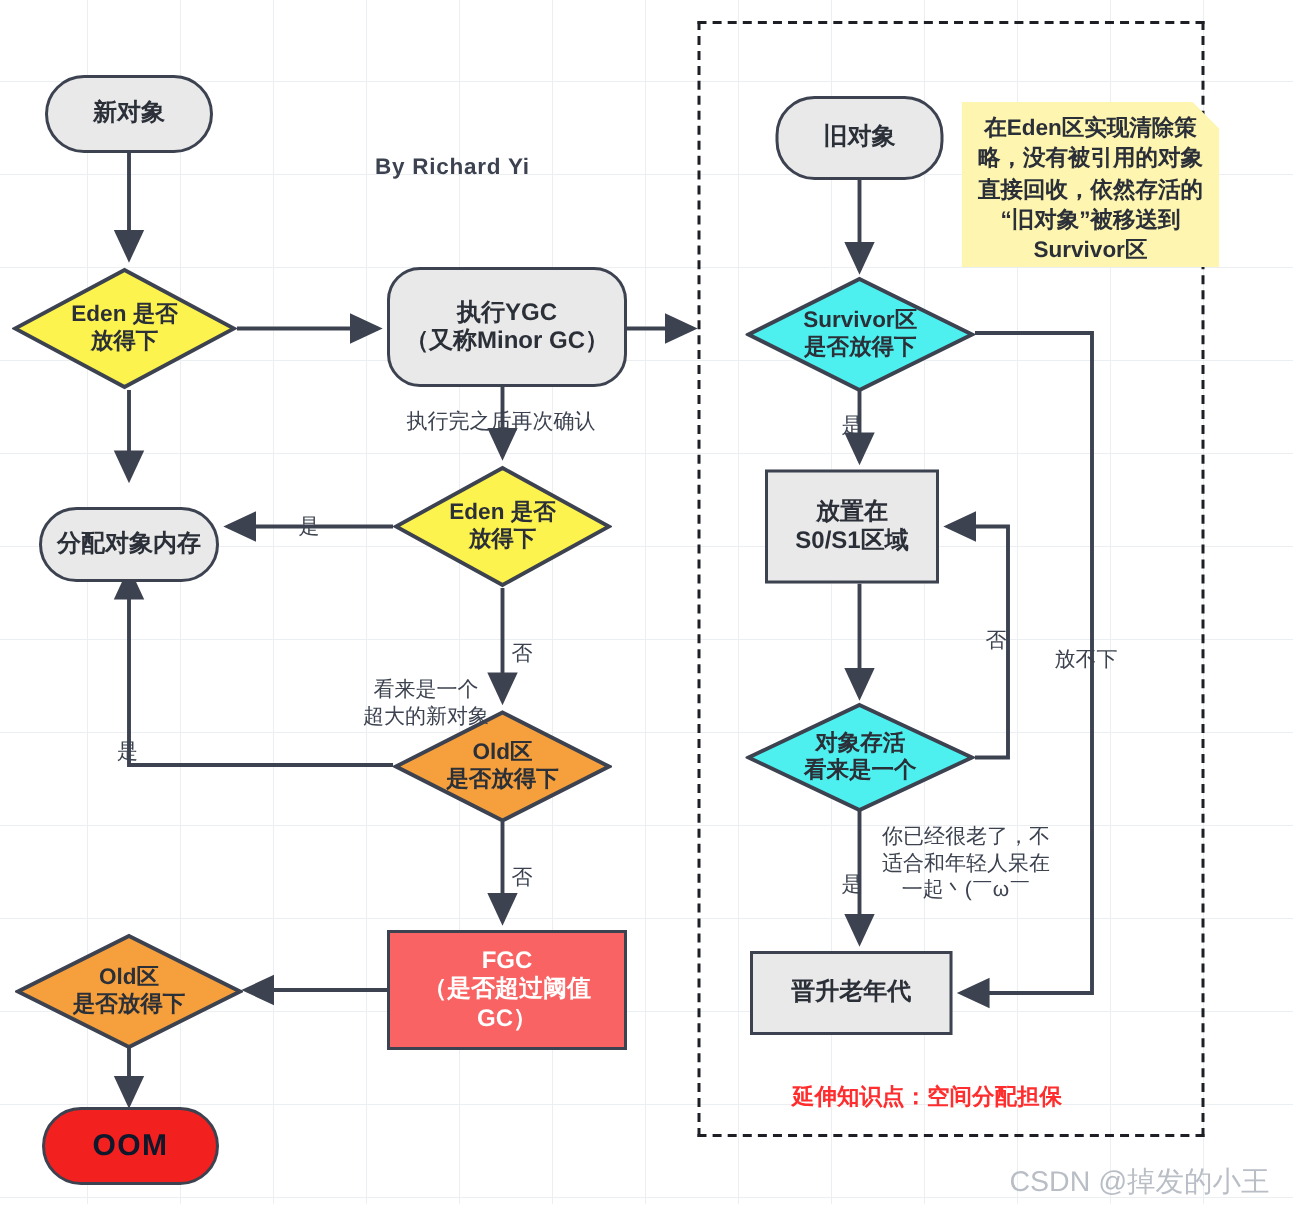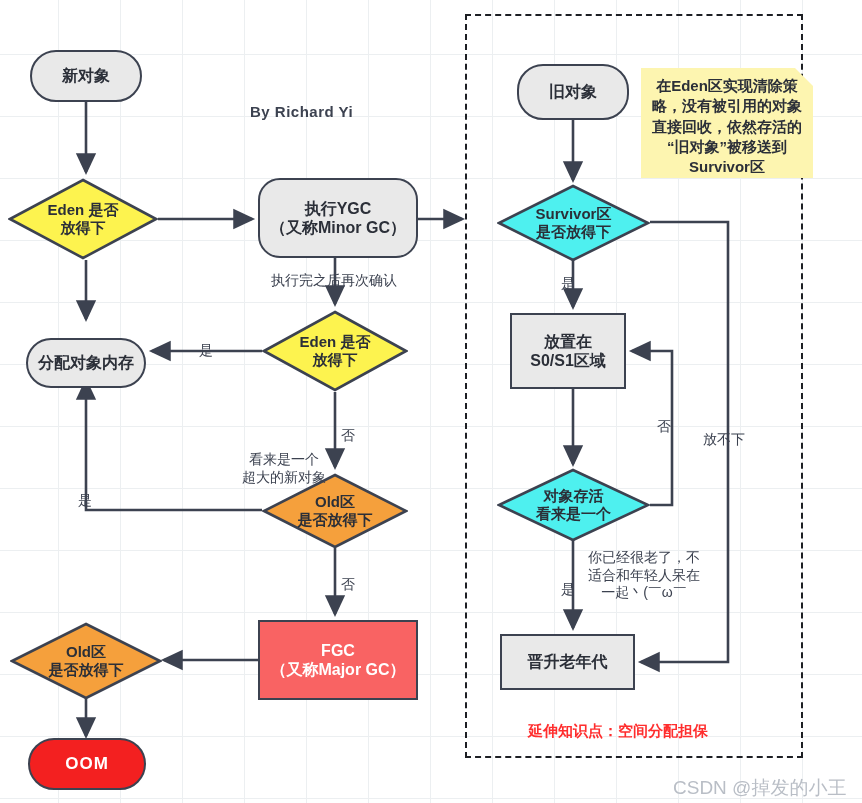--- a/index.html
+++ b/index.html
@@ -48,22 +48,22 @@
   }
   .sbox {
     border: 2.5px solid #3c4250;
     background: #e9e9e9;
     font-size: 16px;
   }
   .oom {
     border: 2.5px solid #3c4250;
     border-radius: 26px;
     background: #f32020;
-    color: #ffffff;
-    font-size: 17px;
+    color: #0f172a;
+    font-size: 20px;
     letter-spacing: 1px;
     text-align: right;
   }
   .fgc {
     border: 2.5px solid #3c4250;
     background: #f96363;
     color: #ffffff;
     font-size: 16px;
   }
   .diamond-wrap {
@@ -225,21 +225,21 @@
 
   <div class="diamond-wrap" style="left:262px; top:473px; width:146px; height:76px;">
     <svg width="146" height="76">
       <polygon points="73,2 144,38 73,74 2,38" fill="#f5a03c" stroke="#3c4250" stroke-width="2.6"></polygon>
     </svg>
     <div class="diamond-label">Old区
 是否放得下</div>
   </div>
 
   <div class="node fgc" style="left:258px; top:620px; width:160px; height:80px;">FGC
-（又称Major GC）</div>
+（是否超过阈值 GC）</div>
 
   <div class="node rbox" style="left:517px; top:64px; width:112px; height:56px;">旧对象</div>
 
   <div class="diamond-wrap" style="left:497px; top:184px; width:153px; height:78px;">
     <svg width="153" height="78">
       <polygon points="76,2 151,39 76,76 2,39" fill="#4ef0ef" stroke="#3c4250" stroke-width="2.6"></polygon>
     </svg>
     <div class="diamond-label">Survivor区
 是否放得下</div>
   </div>

